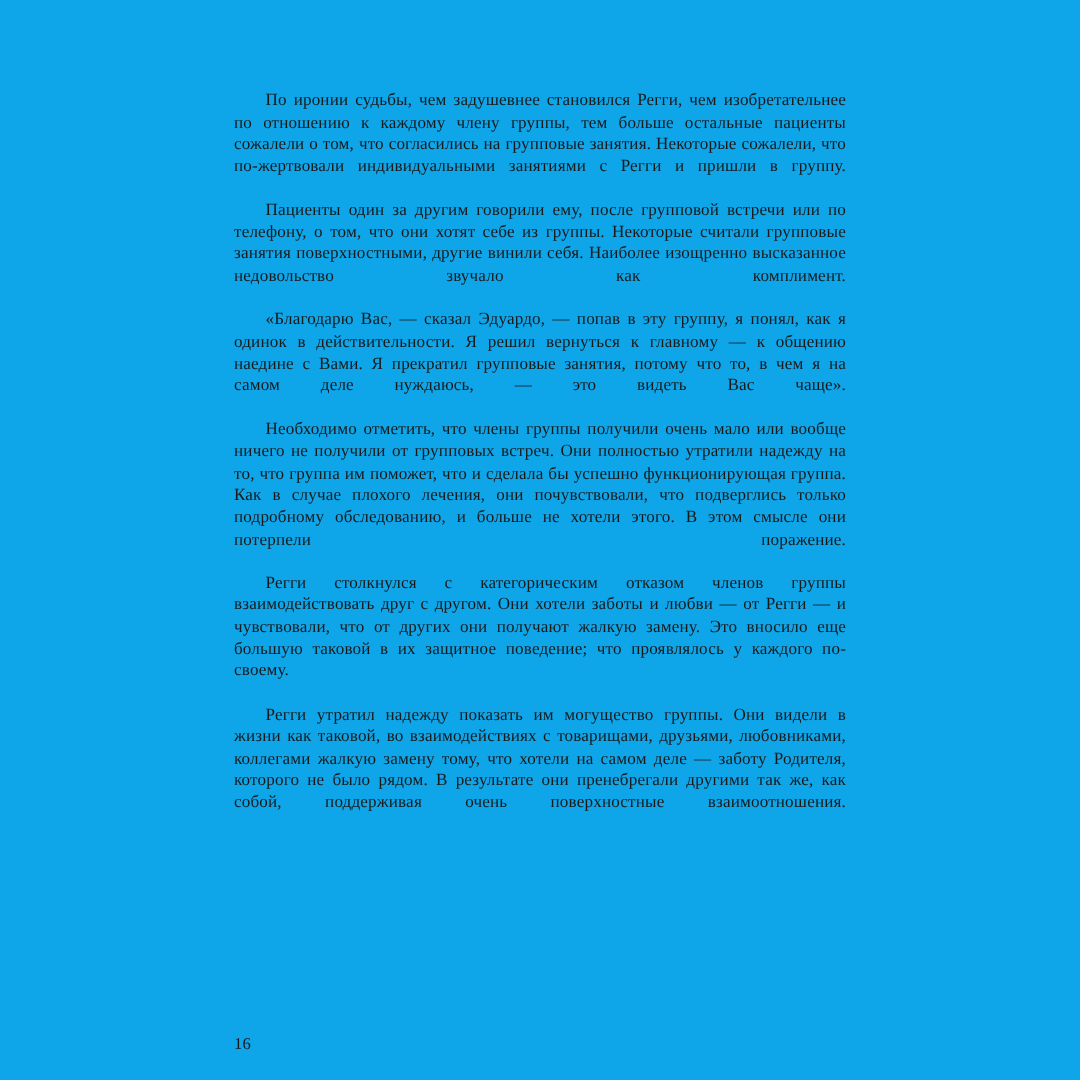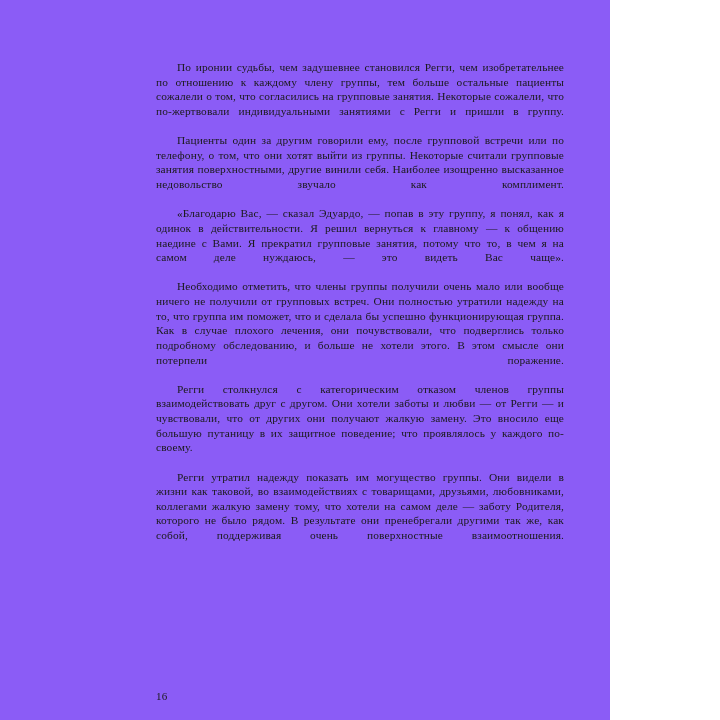--- a/index.html
+++ b/index.html
@@ -11,23 +11,23 @@
     width: 720px;
     height: 720px;
     background: #ffffff;
     font-family: "Liberation Serif", "DejaVu Serif", serif;
     color: #1a1a1a;
     overflow: hidden;
   }
 
   .page {
     position: relative;
-    width: 610px;
+    width: 720px;
     height: 720px;
-    background: #8b5cf6;
+    background: #0ea5e9;
     box-sizing: border-box;
   }
 
   .text-block {
     position: absolute;
     left: 156px;
     top: 60px;
     width: 408px;
   }
 
@@ -65,22 +65,22 @@
     letter-spacing: 0.02em;
   }
 </style>
 </head>
 <body>
 
 <div class="page">
 
   <div class="text-block">
     <p class="para">По иронии судьбы, чем задушевнее становился Регги, чем изобретательнее по отношению к каждому члену группы, тем больше остальные пациенты сожалели о том, что согласились на групповые занятия. Некоторые сожалели, что по-жертвовали индивидуальными занятиями с Регги и пришли в группу.</p>
-    <p class="para">Пациенты один за другим говорили ему, после групповой встречи или по телефону, о том, что они хотят выйти из группы. Некоторые считали групповые занятия поверхностными, другие винили себя. Наиболее изощренно высказанное недовольство звучало как комплимент.</p>
+    <p class="para">Пациенты один за другим говорили ему, после групповой встречи или по телефону, о том, что они хотят себе из группы. Некоторые считали групповые занятия поверхностными, другие винили себя. Наиболее изощренно высказанное недовольство звучало как комплимент.</p>
     <p class="para">«Благодарю Вас, — сказал Эдуардо, — попав в эту группу, я понял, как я одинок в действительности. Я решил вернуться к главному — к общению наедине с Вами. Я прекратил групповые занятия, потому что то, в чем я на самом деле нуждаюсь, — это видеть Вас чаще».</p>
     <p class="para">Необходимо отметить, что члены группы получили очень мало или вообще ничего не получили от групповых встреч. Они полностью утратили надежду на то, что группа им поможет, что и сделала бы успешно функционирующая группа. Как в случае плохого лечения, они почувствовали, что подверглись только подробному обследованию, и больше не хотели этого. В этом смысле они потерпели поражение.</p>
-    <p class="para">Регги столкнулся с категорическим отказом членов группы взаимодействовать друг с другом. Они хотели заботы и любви — от Регги — и чувствовали, что от других они получают жалкую замену. Это вносило еще большую путаницу в их защитное поведение; что проявлялось у каждого по-своему.</p>
+    <p class="para">Регги столкнулся с категорическим отказом членов группы взаимодействовать друг с другом. Они хотели заботы и любви — от Регги — и чувствовали, что от других они получают жалкую замену. Это вносило еще большую таковой в их защитное поведение; что проявлялось у каждого по-своему.</p>
     <p class="para">Регги утратил надежду показать им могущество группы. Они видели в жизни как таковой, во взаимодействиях с товарищами, друзьями, любовниками, коллегами жалкую замену тому, что хотели на самом деле — заботу Родителя, которого не было рядом. В результате они пренебрегали другими так же, как собой, поддерживая очень поверхностные взаимоотношения.</p>
   </div>
 
   <div class="folio">16</div>
 
 </div>
 
 </body></html>

